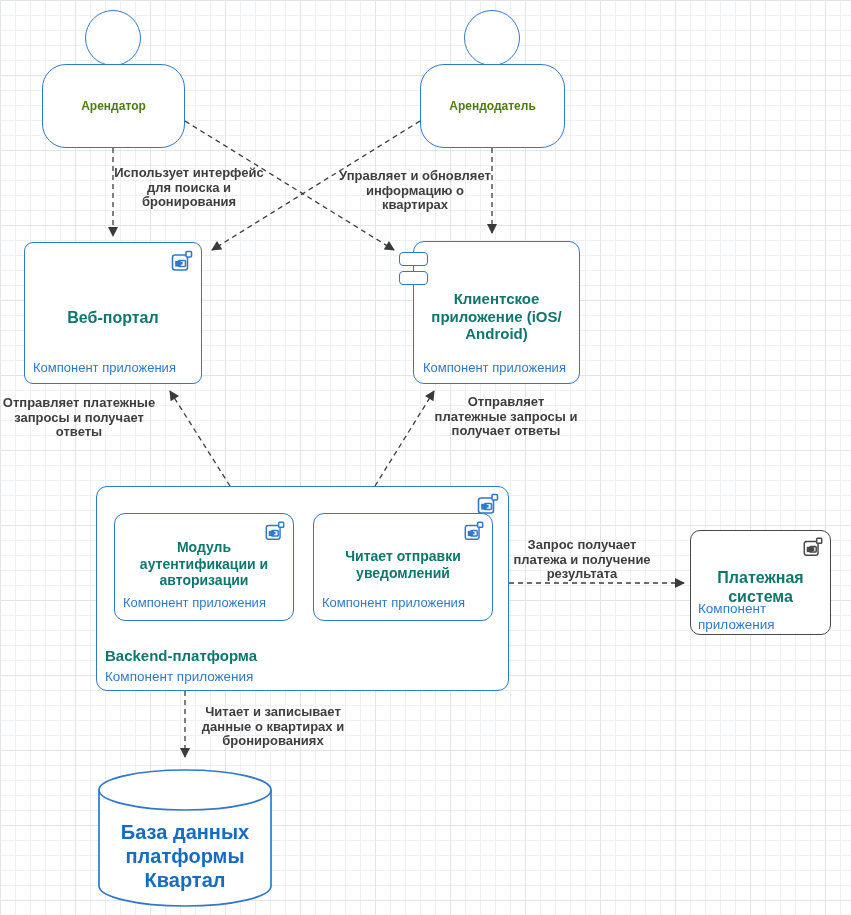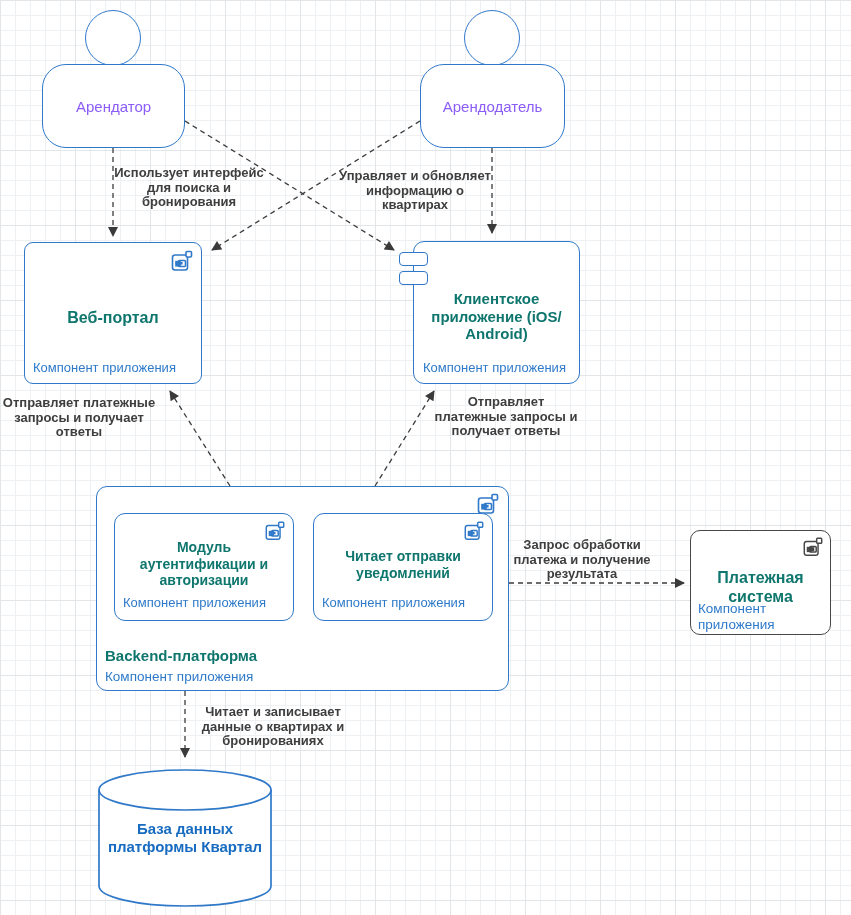--- a/index.html
+++ b/index.html
@@ -20,39 +20,39 @@
   
   .node{position:absolute;background:#fff;border:1.6px solid #3079c9;border-radius:9px;box-sizing:border-box;}
   .node.dark{border-color:#474747;}
   .node-title{color:#0f766e;font-weight:bold;text-align:center;line-height:1.18;}
   .node-sub{color:#2e7ac9;line-height:1.12;}
 
   
   .actor{position:absolute;}
   .actor-head{position:absolute;width:56px;height:56px;border:1.6px solid #3079c9;border-radius:50%;background:#fff;box-sizing:border-box;}
   .actor-body{position:absolute;left:0;right:0;top:54px;height:84px;border:1.6px solid #3079c9;border-radius:24px;background:#fff;box-sizing:border-box;display:flex;align-items:center;justify-content:center;}
-  .actor-label{color:#8b5cf6;font-weight:normal;font-size:15px;}
+  .actor-label{color:#4d7c0f;font-weight:bold;font-size:12px;}
 
   
   .cicon{position:absolute;top:6px;right:7px;width:24px;height:24px;}
   .cicon rect{fill:#ffffff;stroke:#3079c9;stroke-width:1.6;}
   .cicon rect.solid{fill:#3079c9;stroke:none;}
   .cicon.gray rect{stroke:#474747;}
   .cicon.gray rect.solid{fill:#474747;}
 
   
   .tab{position:absolute;left:-15px;width:29px;height:14px;border:1.6px solid #3079c9;border-radius:4px;background:#fff;box-sizing:border-box;}
 
   
   .edge-label{position:absolute;color:#3e3e3e;font-size:13px;line-height:1.13;text-align:center;}
 
   svg.edges{position:absolute;left:0;top:0;width:851px;height:915px;pointer-events:none;}
   svg.edges path.edge{fill:none;stroke:#3c3c3c;stroke-width:1.3;stroke-dasharray:5 4;pointer-events:visibleStroke;}
 
-  .db-text{position:absolute;left:0;right:0;top:52px;color:#176cc1;font-weight:bold;font-size:15px;text-align:center;line-height:1.2;}
+  .db-text{position:absolute;left:0;right:0;top:52px;color:#176cc1;font-weight:bold;font-size:20px;text-align:center;line-height:1.2;}
 </style>
 </head>
 <body>
 
 <div class="canvas">
 
   <div class="actor" style="left:42px;top:10px;width:143px;height:138px;">
     <div class="actor-head" style="left:43px;top:0;"></div>
     <div class="actor-body">
       <span class="actor-label">Арендатор</span>
@@ -159,21 +159,21 @@
 бронирования</div>
   <div class="edge-label prelines" style="left:330px;top:169px;width:170px;">Управляет и обновляет
 информацию о
 квартирах</div>
   <div class="edge-label prelines" style="left:-6px;top:396px;width:170px;">Отправляет платежные
 запросы и получает
 ответы</div>
   <div class="edge-label prelines" style="left:421px;top:395px;width:170px;">Отправляет
 платежные запросы и
 получает ответы</div>
-  <div class="edge-label prelines" style="left:497px;top:538px;width:170px;">Запрос обработки
+  <div class="edge-label prelines" style="left:497px;top:538px;width:170px;">Запрос получает
 платежа и получение
 результата</div>
   <div class="edge-label prelines" style="left:188px;top:705px;width:170px;">Читает и записывает
 данные о квартирах и
 бронированиях</div>
 
   <svg class="edges">
     <defs>
       <marker id="arrow" viewBox="0 0 10 10" refX="9" refY="5" markerWidth="13" markerHeight="10" markerUnits="userSpaceOnUse" orient="auto-start-reverse">
         <path d="M0,0 L10,5 L0,10 z" fill="#3a3a3a"></path>

